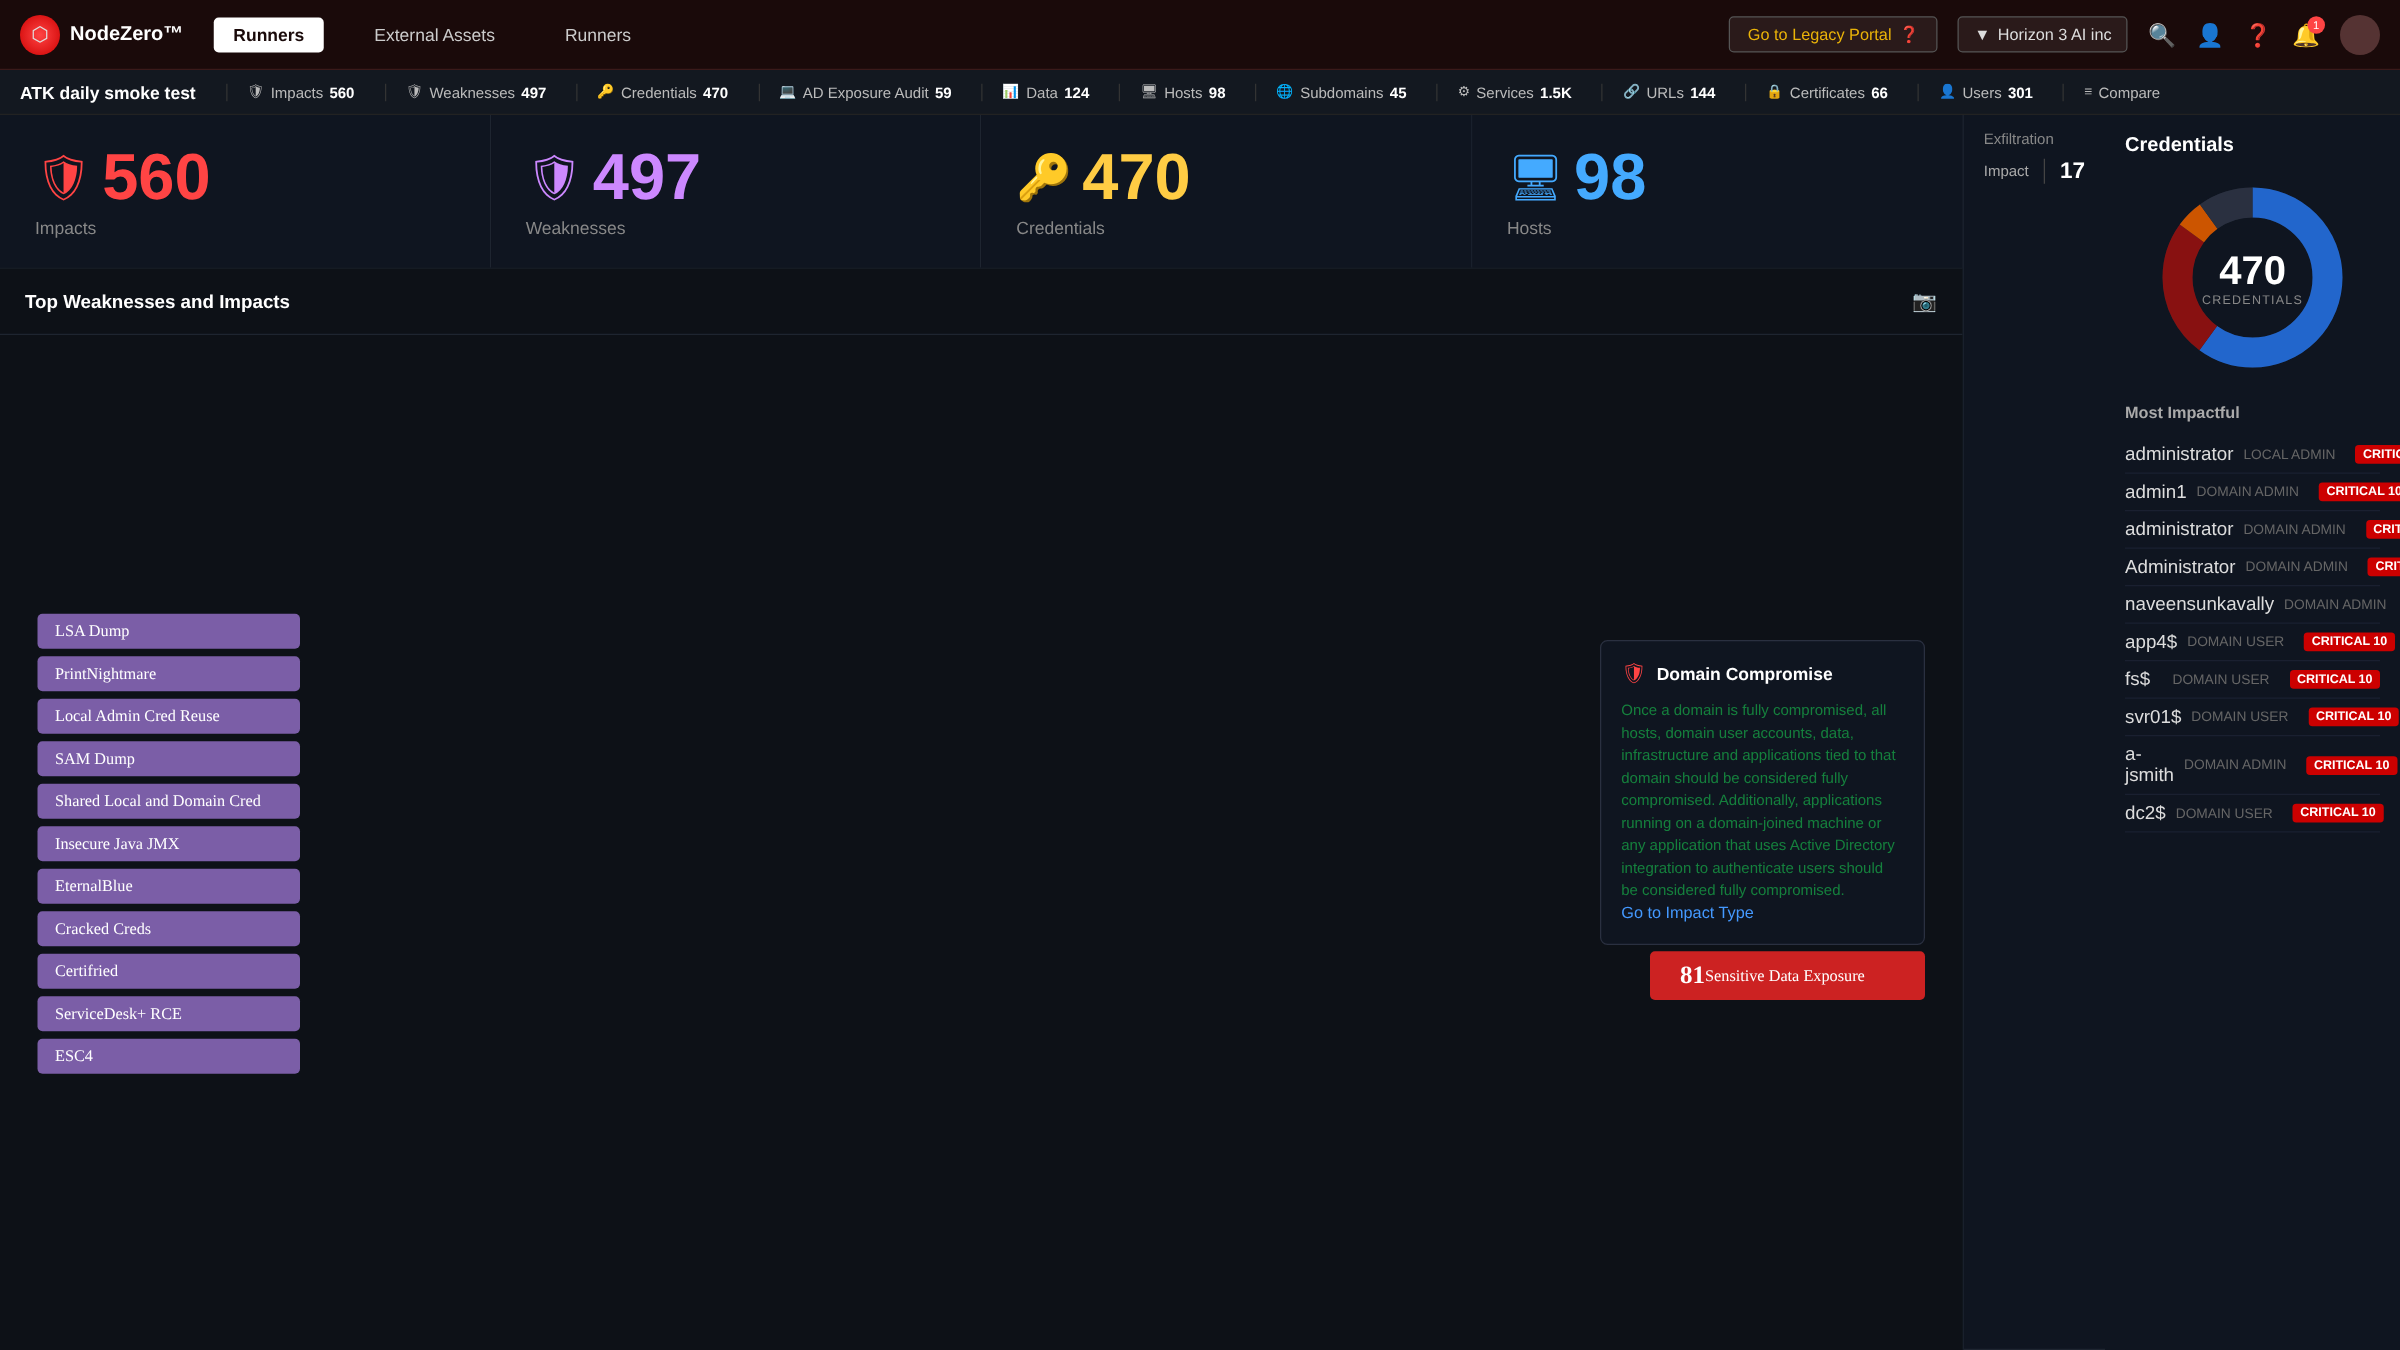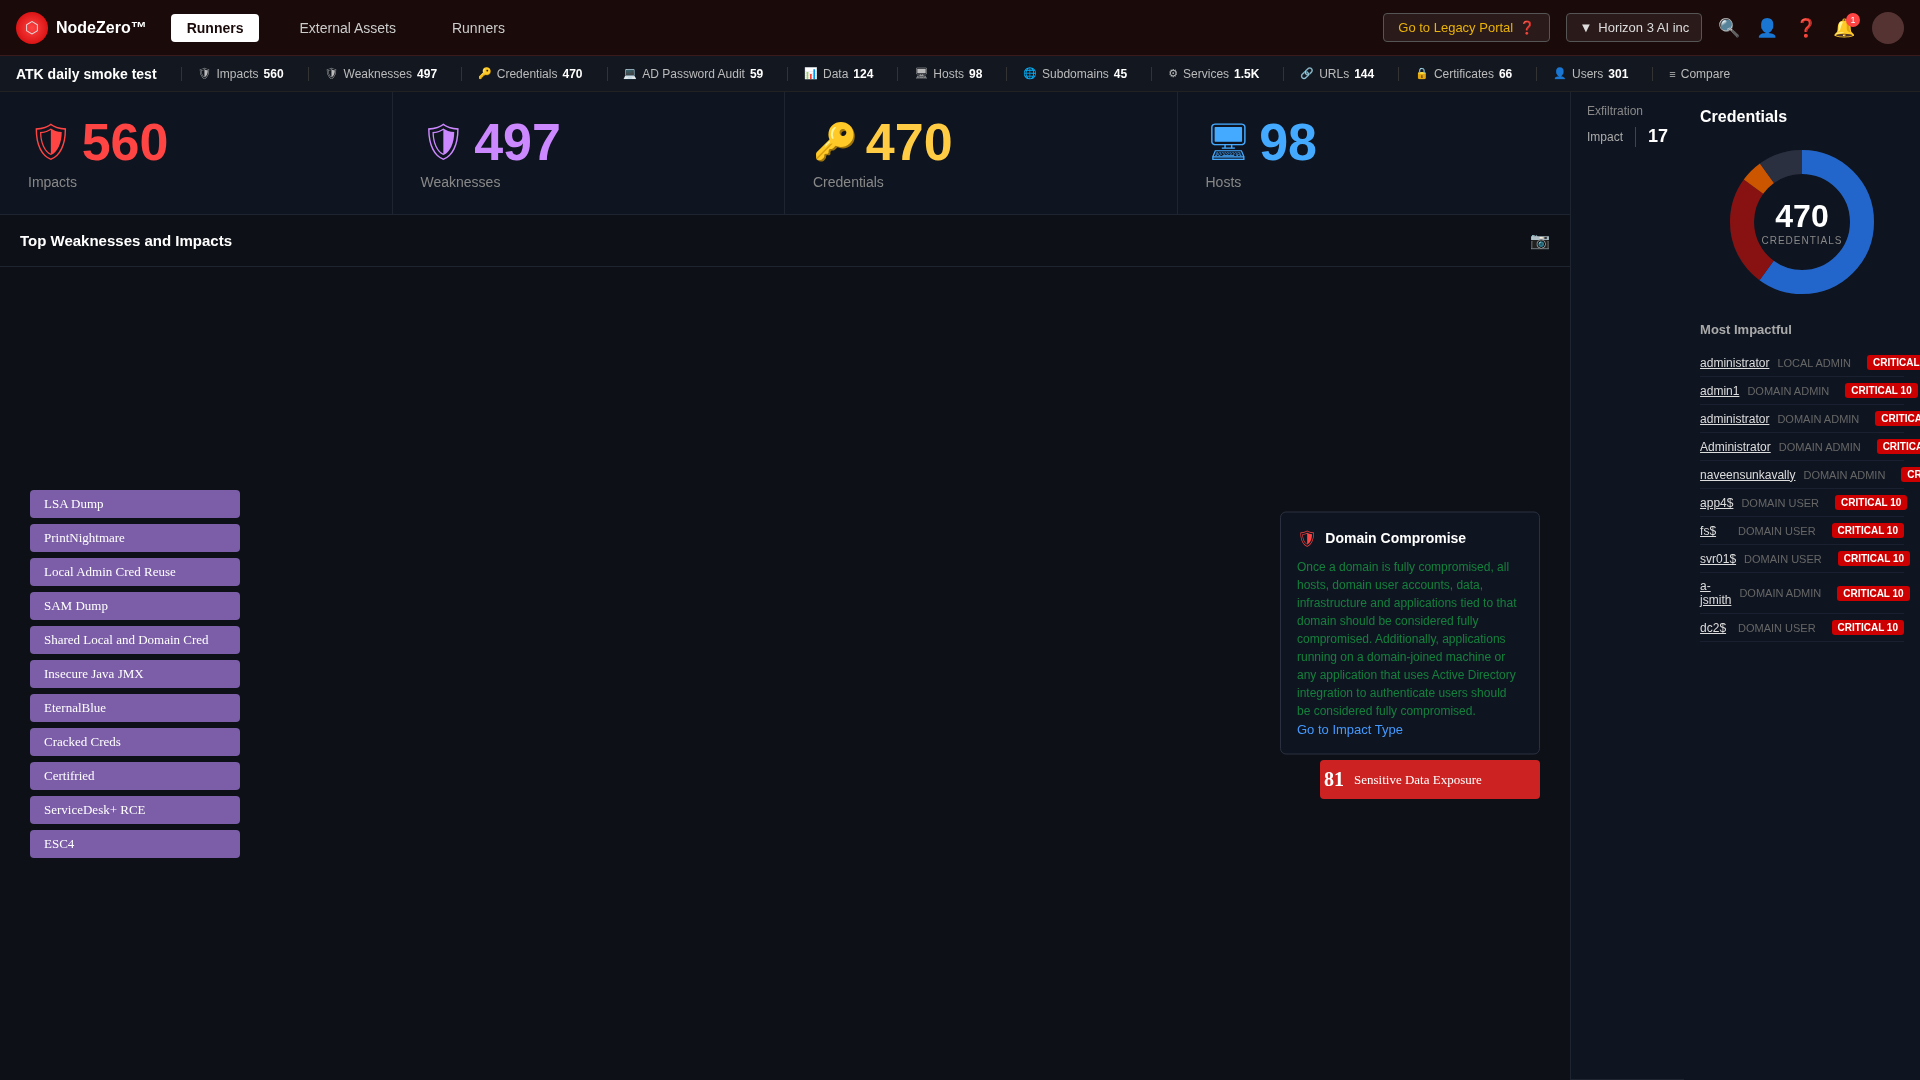--- a/index.html
+++ b/index.html
@@ -51,21 +51,21 @@
     .chart-camera-btn { background: transparent; border: none; color: #666; font-size: 16px; cursor: pointer; }
     .chart-body { position: relative; height: calc(100% - 52px); background: #0d1117; overflow: hidden; }
 
     
     .sankey-container { position: absolute; inset: 0; display: flex; align-items: center; font-family: Liberation Serif, serif; }
     .sankey-left { display: flex; flex-direction: column; gap: 6px; padding: 20px 0 20px 30px; z-index: 2; position: relative; }
     .weakness-tag { background: #7b5ea7; color: #fff; padding: 6px 14px; border-radius: 4px; font-size: 13px; font-weight: 500; width: 210px; }
     .sankey-middle { flex: 1; position: relative; }
     .sankey-bg { position: absolute; inset: 0; background: radial-gradient(ellipse at 30% 50%, rgba(120,80,180,0.4) 0%, rgba(180,40,40,0.3) 60%, transparent 100%); }
     .sankey-right { display: flex; flex-direction: column; gap: 14px; padding: 20px 30px 20px 0; z-index: 2; }
-    .impact-tag { background: #cc2222; color: #fff; padding: 8px 4px; border-radius: 4px; font-size: 13px; font-weight: 500; display: flex; align-items: center; gap: 10px; min-width: 220px; }
+    .impact-tag { background: #cc2222; color: #fff; padding: 8px 24px; border-radius: 4px; font-size: 13px; font-weight: 500; display: flex; align-items: center; min-width: 220px; }
     .impact-num { font-size: 20px; font-weight: 700; }
 
     
     .detail-popup { position: absolute; right: 30px; top: 45%; transform: translateY(-50%); background: #0f1520; border: 1px solid #2a3040; border-radius: 6px; padding: 16px; width: 260px; z-index: 10; }
     .detail-popup-header { display: flex; align-items: center; gap: 8px; margin-bottom: 10px; }
     .detail-shield { color: #ff4444; font-size: 16px; }
     .detail-title { font-size: 14px; font-weight: 600; color: #fff; }
     .detail-desc { font-size: 12px; color: #15803d; line-height: 1.5; margin-bottom: 0; }
     .detail-link { color: #4499ff; font-size: 13px; cursor: pointer; text-decoration: none; }
 
@@ -90,21 +90,21 @@
     .donut-container { display: flex; justify-content: center; margin-bottom: 20px; }
     .donut-wrapper { position: relative; width: 160px; height: 160px; }
     .donut-wrapper svg { position: absolute; inset: 0; }
     .donut-center { position: absolute; inset: 0; display: flex; flex-direction: column; align-items: center; justify-content: center; }
     .donut-num { font-size: 32px; font-weight: 700; color: #fff; }
     .donut-sub { font-size: 10px; color: #888; letter-spacing: 1px; }
 
     
     .most-impactful-title { font-size: 13px; font-weight: 600; color: #aaa; margin-bottom: 12px; }
     .cred-item { display: flex; align-items: center; padding: 6px 0; border-bottom: 1px solid #1a2030; gap: 8px; }
-    .cred-name { font-size: 12px; color: #ddd; flex: 1; text-decoration: underline; }
+    .cred-name { font-size: 15px; color: #ddd; flex: 1; }
     .cred-role { font-size: 11px; color: #666; margin-right: 8px; white-space: nowrap; }
     .cred-badge { background: #cc0000; color: #fff; font-size: 10px; padding: 2px 6px; border-radius: 3px; font-weight: 600; white-space: nowrap; }
   </style>
 </head>
 <body>
 
 <div class="top-nav">
   <div class="logo-area">
     <div class="logo-icon">⬡</div>
     <span class="logo-text">NodeZero™</span>
@@ -144,21 +144,21 @@
     <span>Weaknesses</span>
     <span class="stat-num">497</span>
   </div>
   <div class="stat-item">
     <span class="stat-icon">🔑</span>
     <span>Credentials</span>
     <span class="stat-num">470</span>
   </div>
   <div class="stat-item">
     <span class="stat-icon">💻</span>
-    <span>AD Password Audit</span>
+    <span>AD Exposure Audit</span>
     <span class="stat-num">59</span>
   </div>
   <div class="stat-item">
     <span class="stat-icon">📊</span>
     <span>Data</span>
     <span class="stat-num">124</span>
   </div>
   <div class="stat-item">
     <span class="stat-icon">🖥</span>
     <span>Hosts</span>

